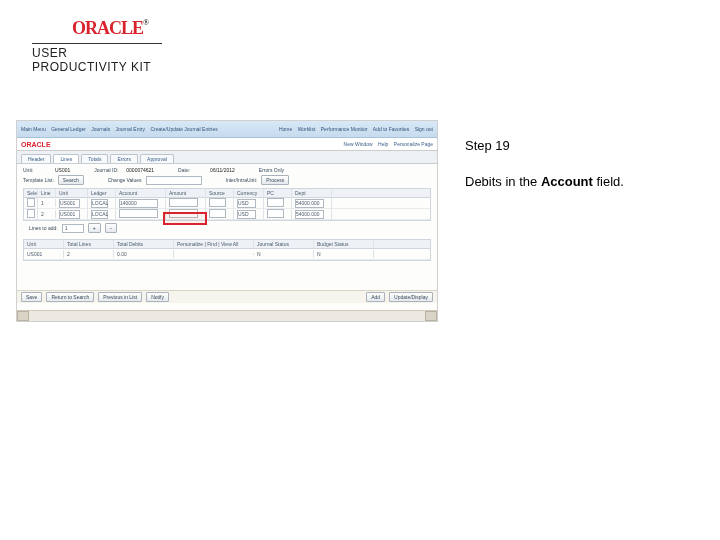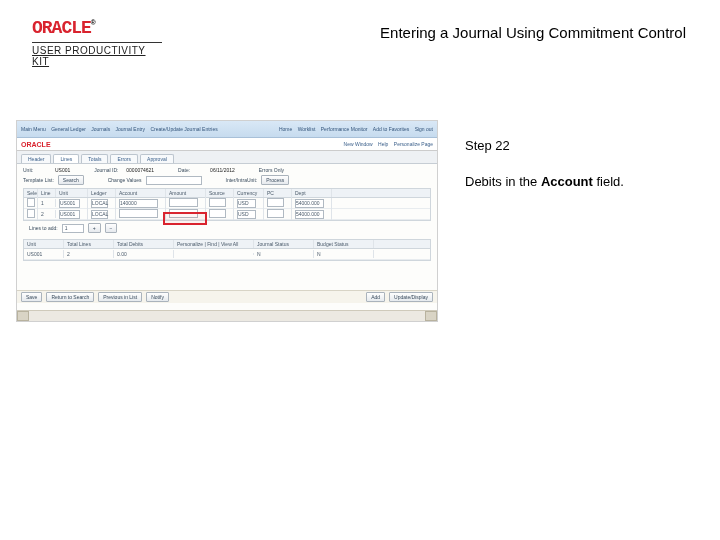--- a/index.html
+++ b/index.html
@@ -19,43 +19,43 @@
     height: 540px;
   }
   
   .logo-block {
     position: absolute;
     left: 32px;
     top: 18px;
     width: 130px;
   }
   .oracle-logo {
-    font-family: Liberation Mono, monospace;
+    font-family: Liberation Serif, serif;
     font-weight: bold;
     font-size: 18px;
     color: #d9232e;
     letter-spacing: -1px;
+    margin-left: 40px;
   }
   .oracle-logo .tm {
     font-size: 8px;
     vertical-align: top;
     color: #000;
     font-weight: normal;
   }
   .logo-underline {
     height: 1px;
     background: #333;
     margin-top: 4px;
     margin-bottom: 2px;
   }
   .upk {
-    font-size: 10px;
+    font-size: 12px;
     letter-spacing: 0.5px;
     color: #222;
-    text-decoration: underline;
   }
   .doc-title {
     position: absolute;
     top: 24px;
     right: 34px;
     left: 300px;
     text-align: right;
     font-size: 15px;
     color: #000;
   }
@@ -213,23 +213,22 @@
 
 <div class="page">
   <div class="logo-block">
     <div class="oracle-logo">
       <span>ORACLE</span><span class="tm">®</span>
     </div>
     <div class="logo-underline"></div>
     <div class="upk">USER PRODUCTIVITY KIT</div>
   </div>
 
-  <div class="doc-title">Entering a Journal Using Commitment Control</div>
-
-  <div class="inst-step">Step 22</div>
+
+  <div class="inst-step">Step 19</div>
   <div class="inst-text">
     <span>Debits in the </span><b>Account</b><span> field.</span>
   </div>
 
   <div class="shot">
     <div class="app-header">
       <div class="crumbs">
         <span>Main Menu</span>
         <span>General Ledger</span>
         <span>Journals</span>

